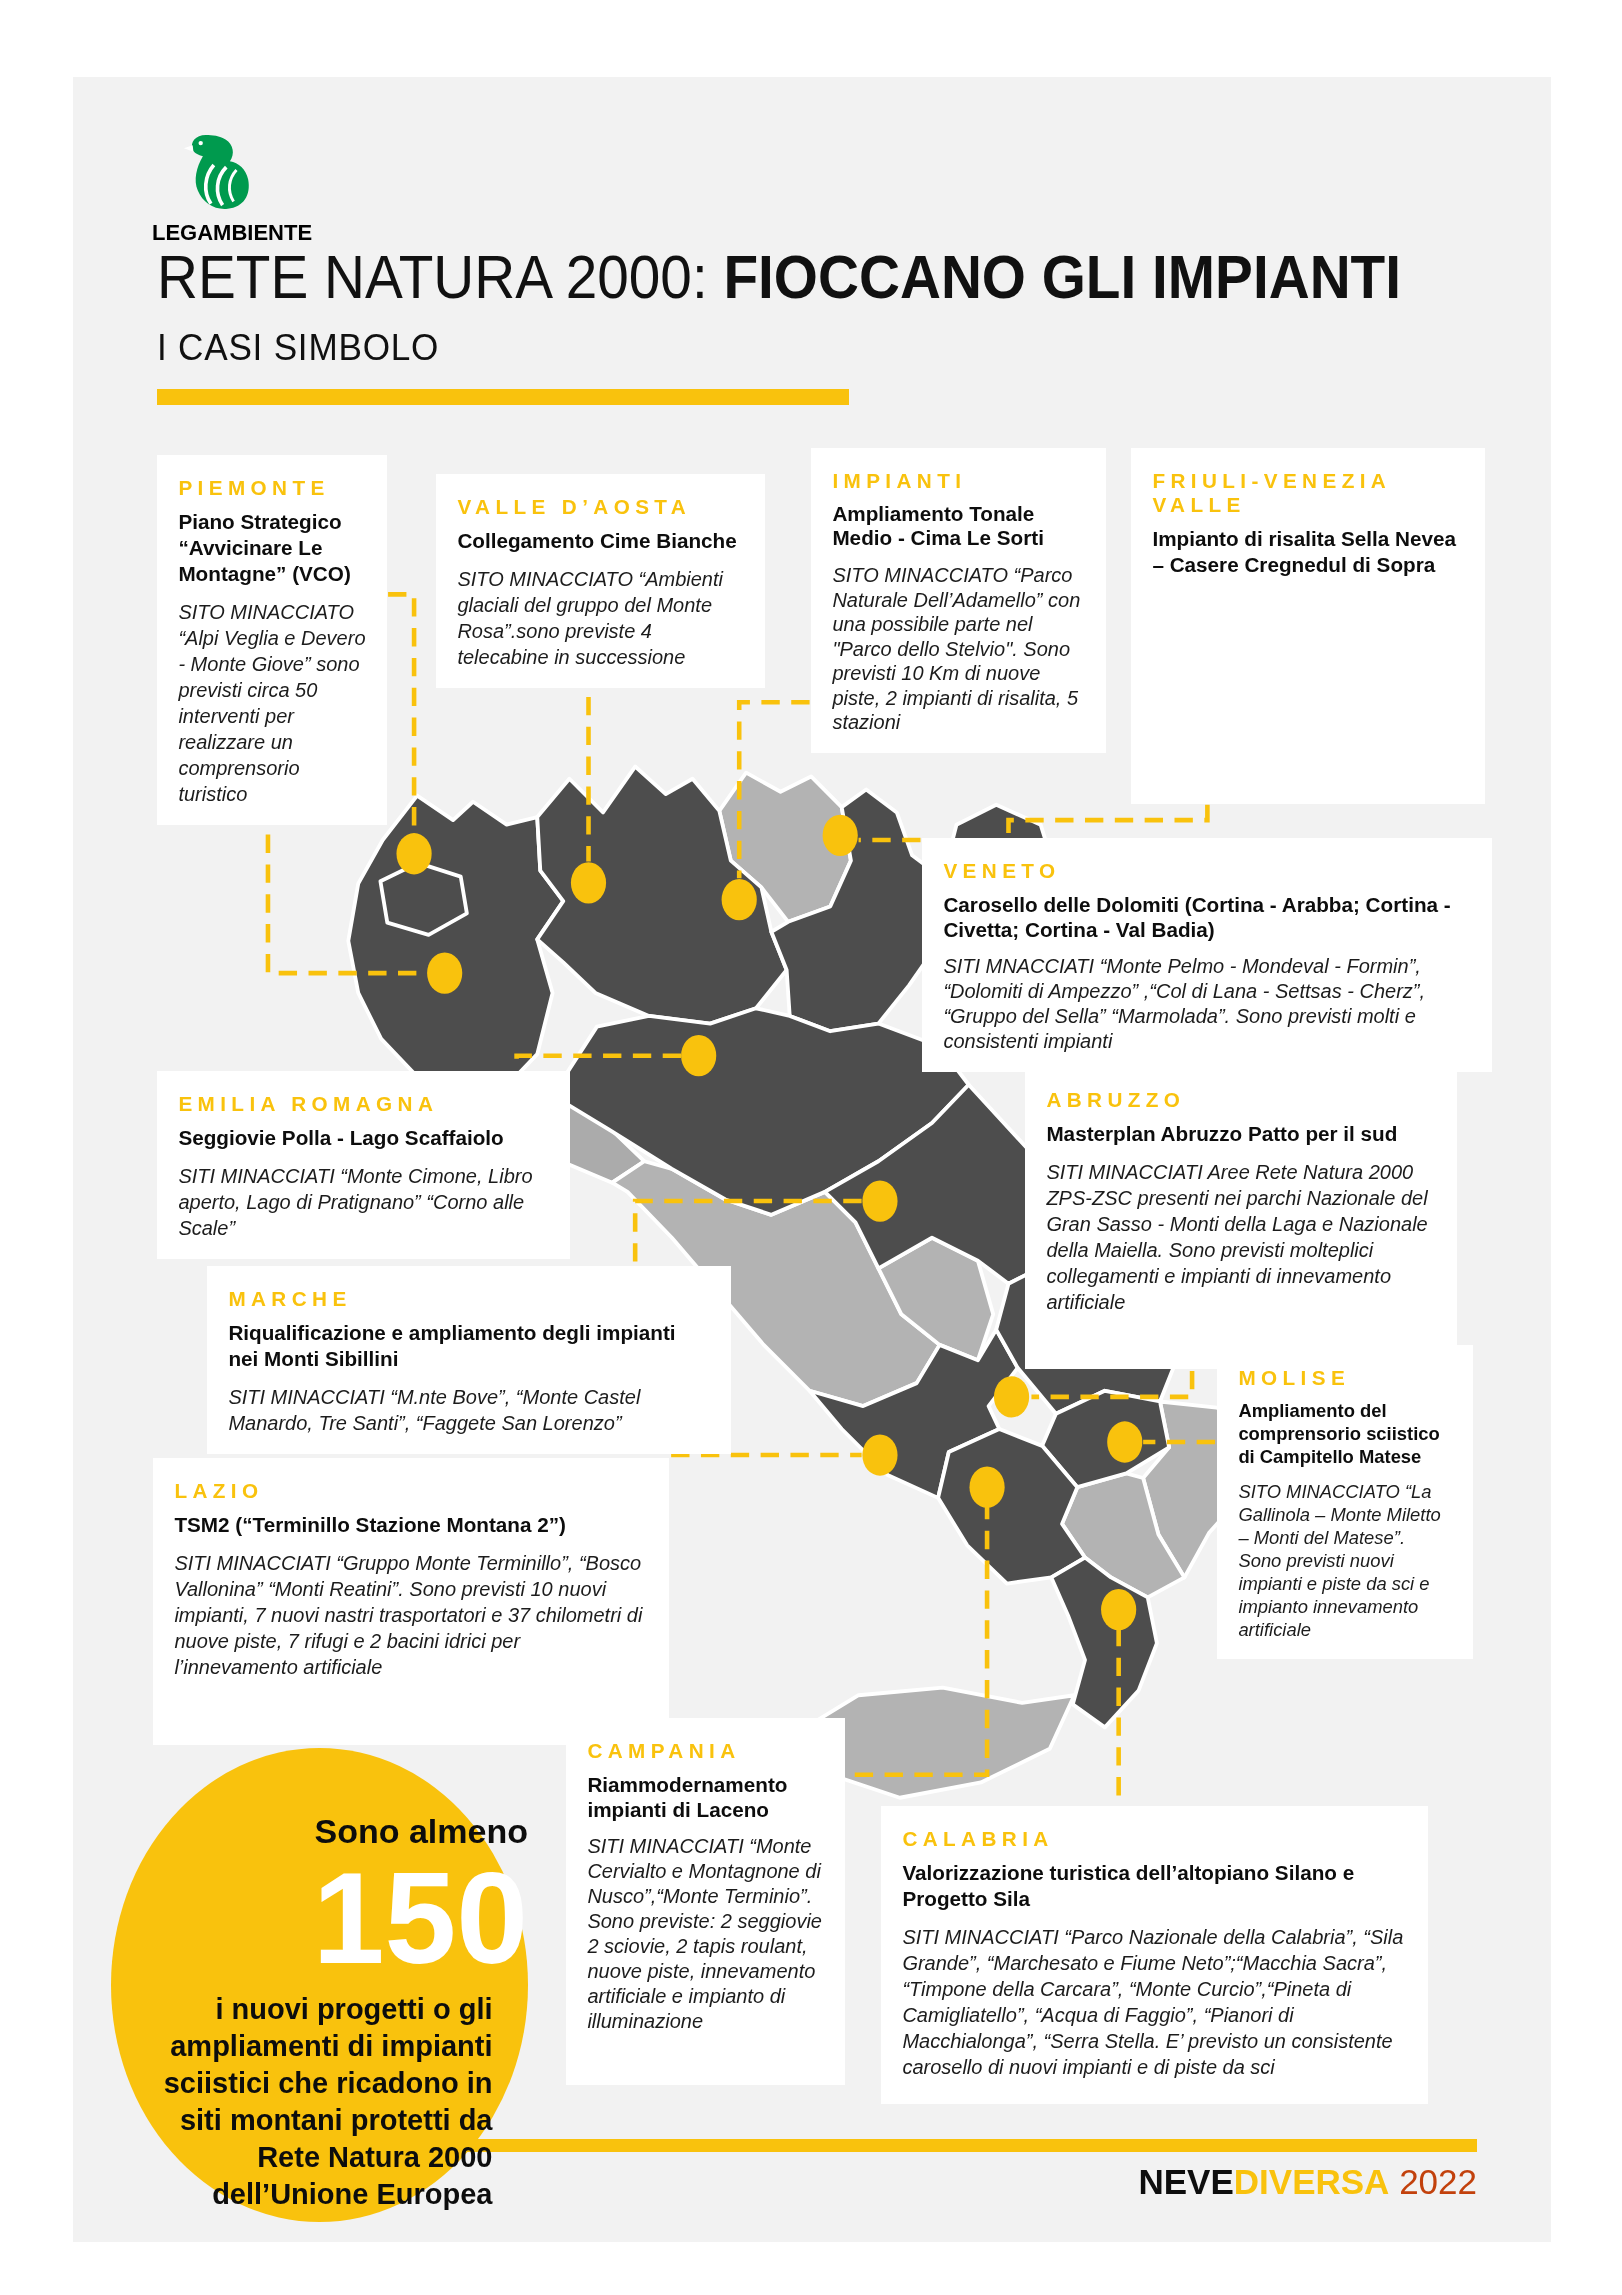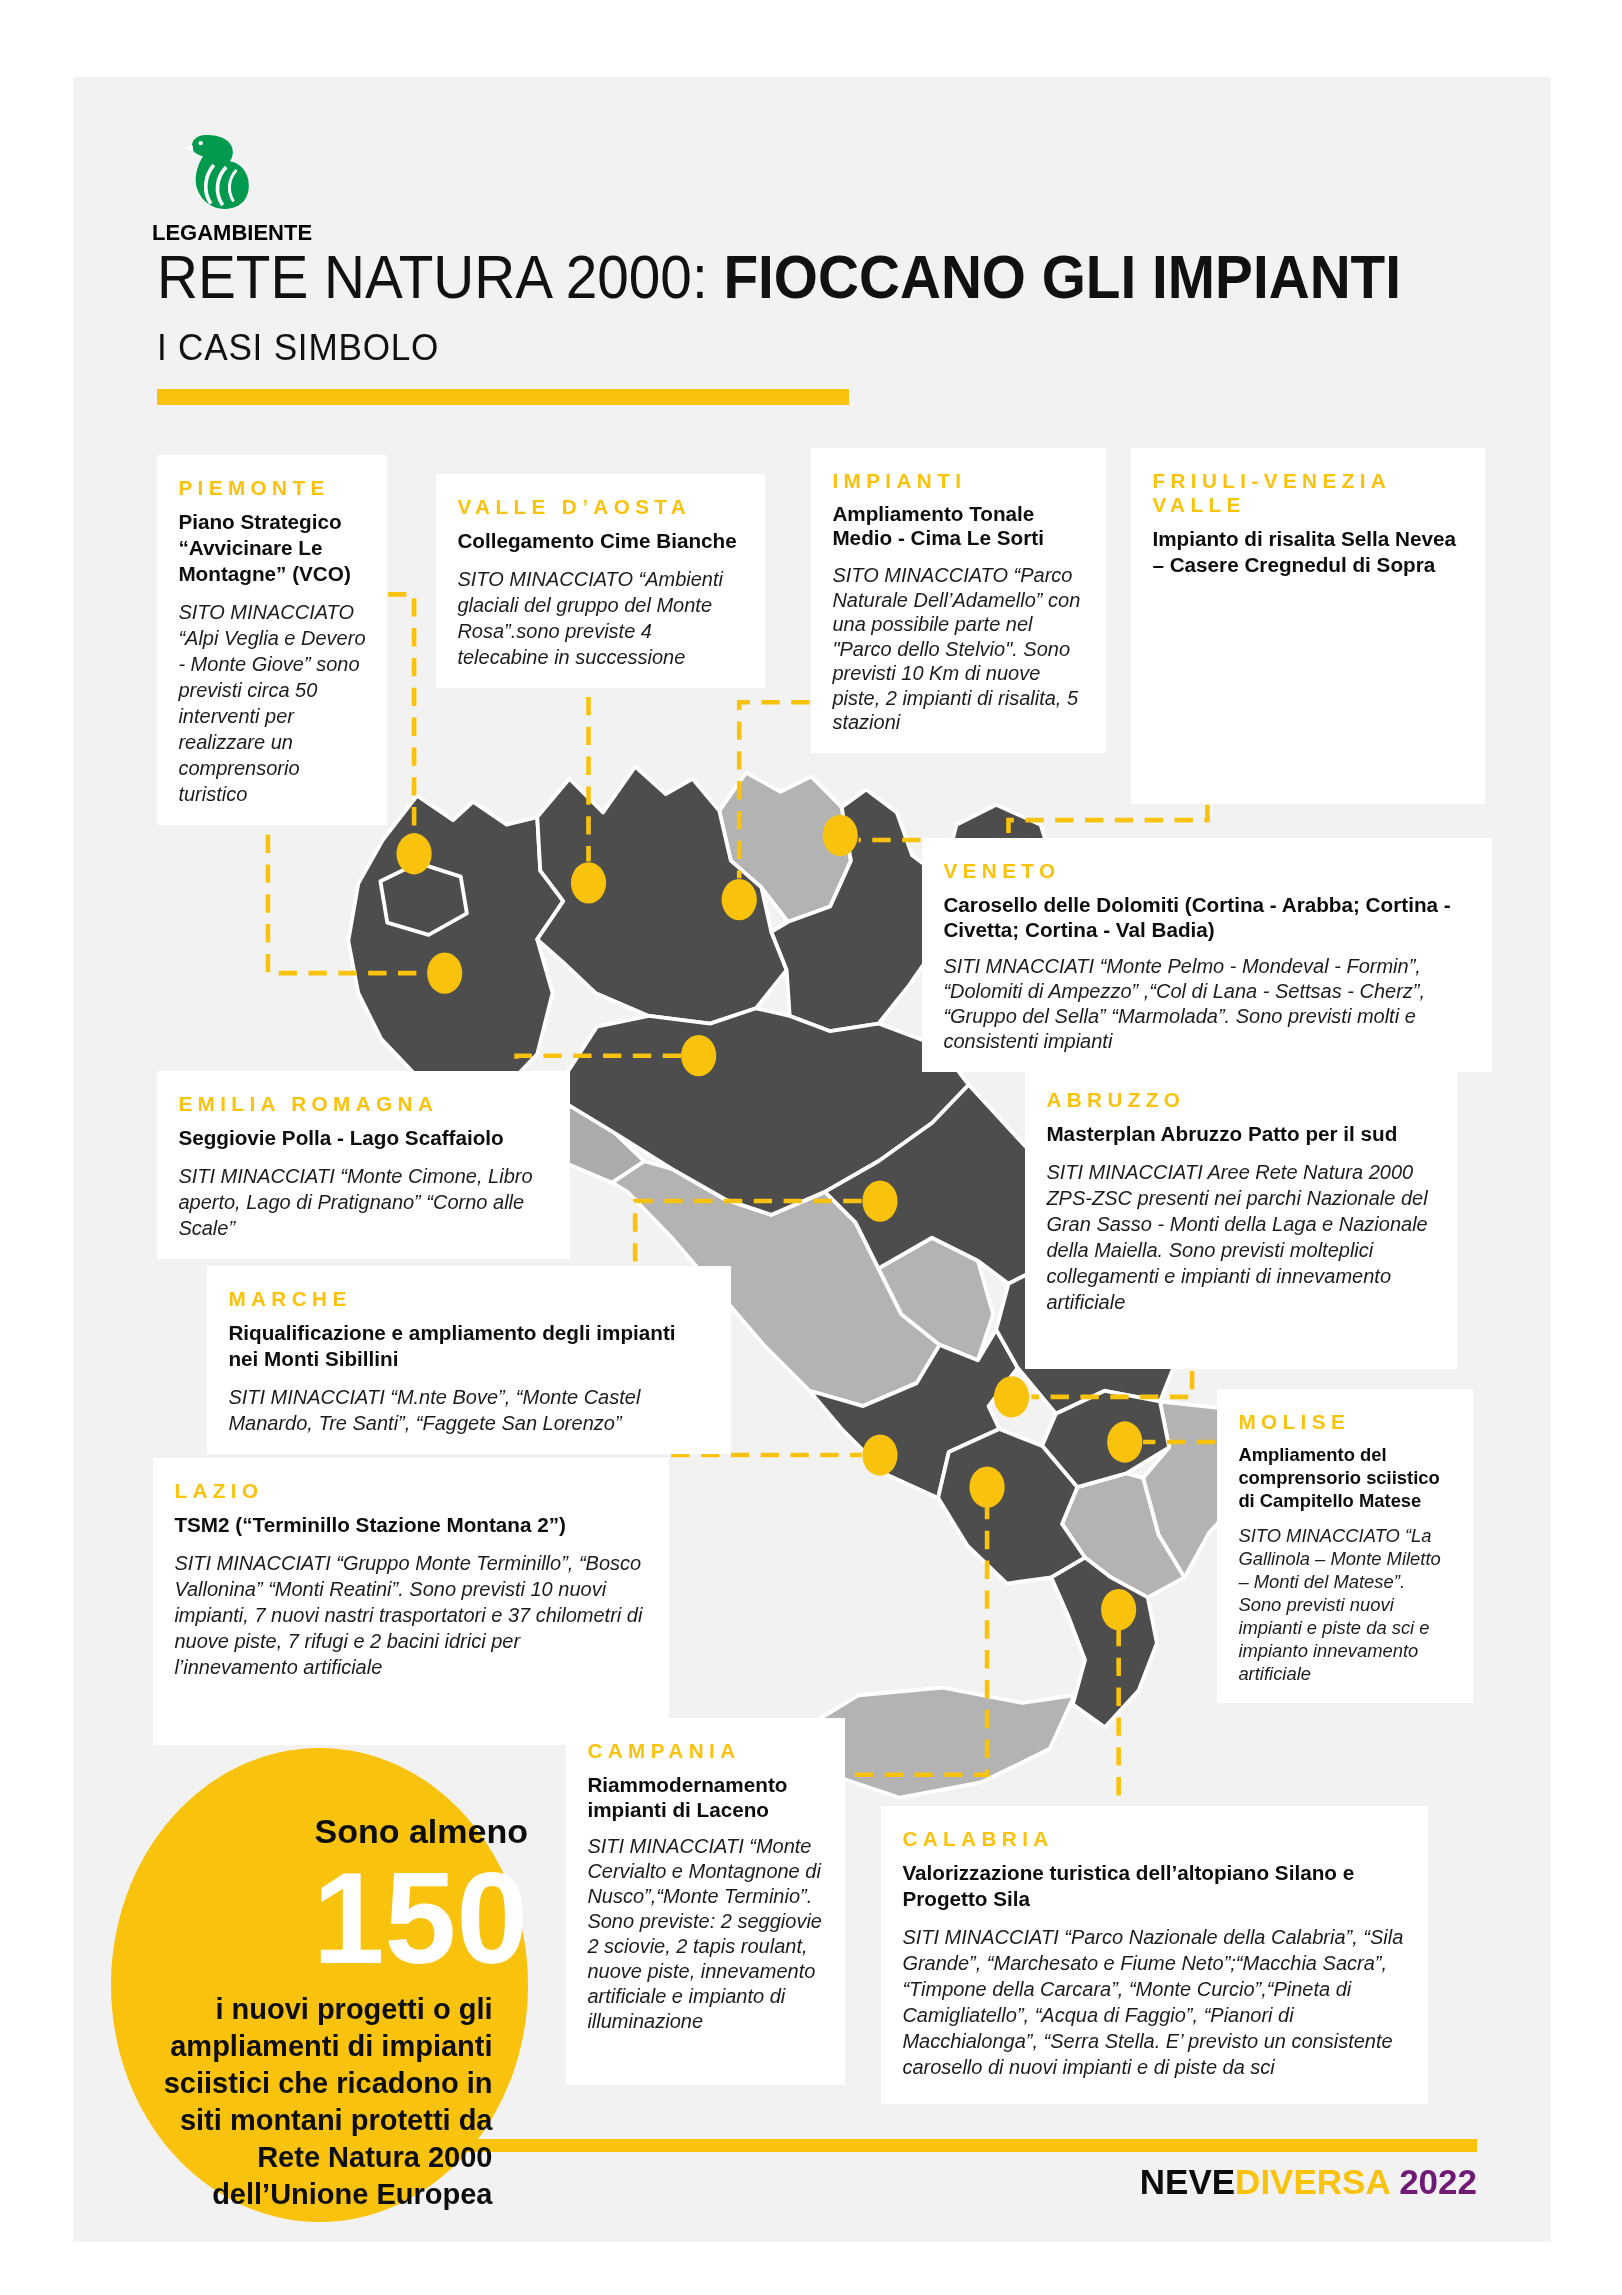--- a/index.html
+++ b/index.html
@@ -40,37 +40,37 @@
   #box-vda{left:436px;top:474px;width:329px;min-height:191px}
   #box-lombardia{left:811px;top:448px;width:295px;min-height:287px}
   #box-lombardia .region-project,#box-lombardia .region-details{line-height:24.5px}
   #box-fvg{left:1131px;top:448px;width:354px;min-height:356px}
   #box-veneto{left:922px;top:838px;width:570px;min-height:233px}
   #box-veneto .region-project,#box-veneto .region-details{line-height:25px}
   #box-emilia{left:157px;top:1071px;width:413px;min-height:168px}
   #box-marche{left:207px;top:1266px;width:524px;min-height:187px}
   #box-lazio{left:153px;top:1458px;width:516px;min-height:287px}
   #box-abruzzo{left:1025px;top:1067px;width:432px;min-height:302px}
-  #box-molise{left:1217px;top:1389px;width:256px;min-height:287px}
+  #box-molise{left:1217px;top:1345px;width:256px;min-height:287px}
   #box-molise .region-project,#box-molise .region-details{font-size:18.4px;line-height:23px}
   #box-campania{left:566px;top:1718px;width:279px;min-height:367px}
   #box-campania .region-project,#box-campania .region-details{line-height:25px}
   #box-calabria{left:881px;top:1806px;width:547px;min-height:298px}
   
   .stat{position:absolute;left:111px;top:1748px;width:417px;height:474px;background:var(--accent);
         border-radius:50%;text-align:right;z-index:3}
   .stat-intro{margin-top:64px;font-weight:700;font-size:34px;color:#0d0d0d}
   .stat-value{font-weight:700;font-size:129px;line-height:1;color:#ffffff;margin-top:3.1px}
   .stat-caption{margin:7.7px auto 0 auto;width:346px;font-weight:700;font-size:29px;line-height:37px;color:#0d0d0d}
   
   .bottom-bar{position:absolute;left:467px;top:2139px;width:1010px;height:13px;background:var(--accent);z-index:2}
   .footer{position:absolute;right:146px;top:2162px;font-size:35px;white-space:nowrap;z-index:3}
   .footer .f-black{font-weight:700;color:#0d0d0d}
   .footer .f-yellow{font-weight:700;color:var(--accent)}
-  .footer .f-year{font-weight:700;color:#701a75}
+  .footer .f-year{font-weight:400;color:#c2410c}
 </style>
 </head>
 <body>
 
 <div class="poster">
   <div class="panel"></div>
 
   <svg class="logo-swan" viewBox="0 0 100 112">
     <path fill="#009A4E" d="M34,4 C20,4 12,14 16,24 C18,29 24,31 30,33 C21,48 17,66 23,80 C30,97 46,107 64,105 C86,103 96,86 92,65 C89,51 79,42 67,40 C74,30 72,17 61,10 C53,5 43,4 34,4 Z"></path>
     <path fill="none" stroke="#ffffff" stroke-width="5" d="M41,98 C30,82 32,60 45,45"></path>

